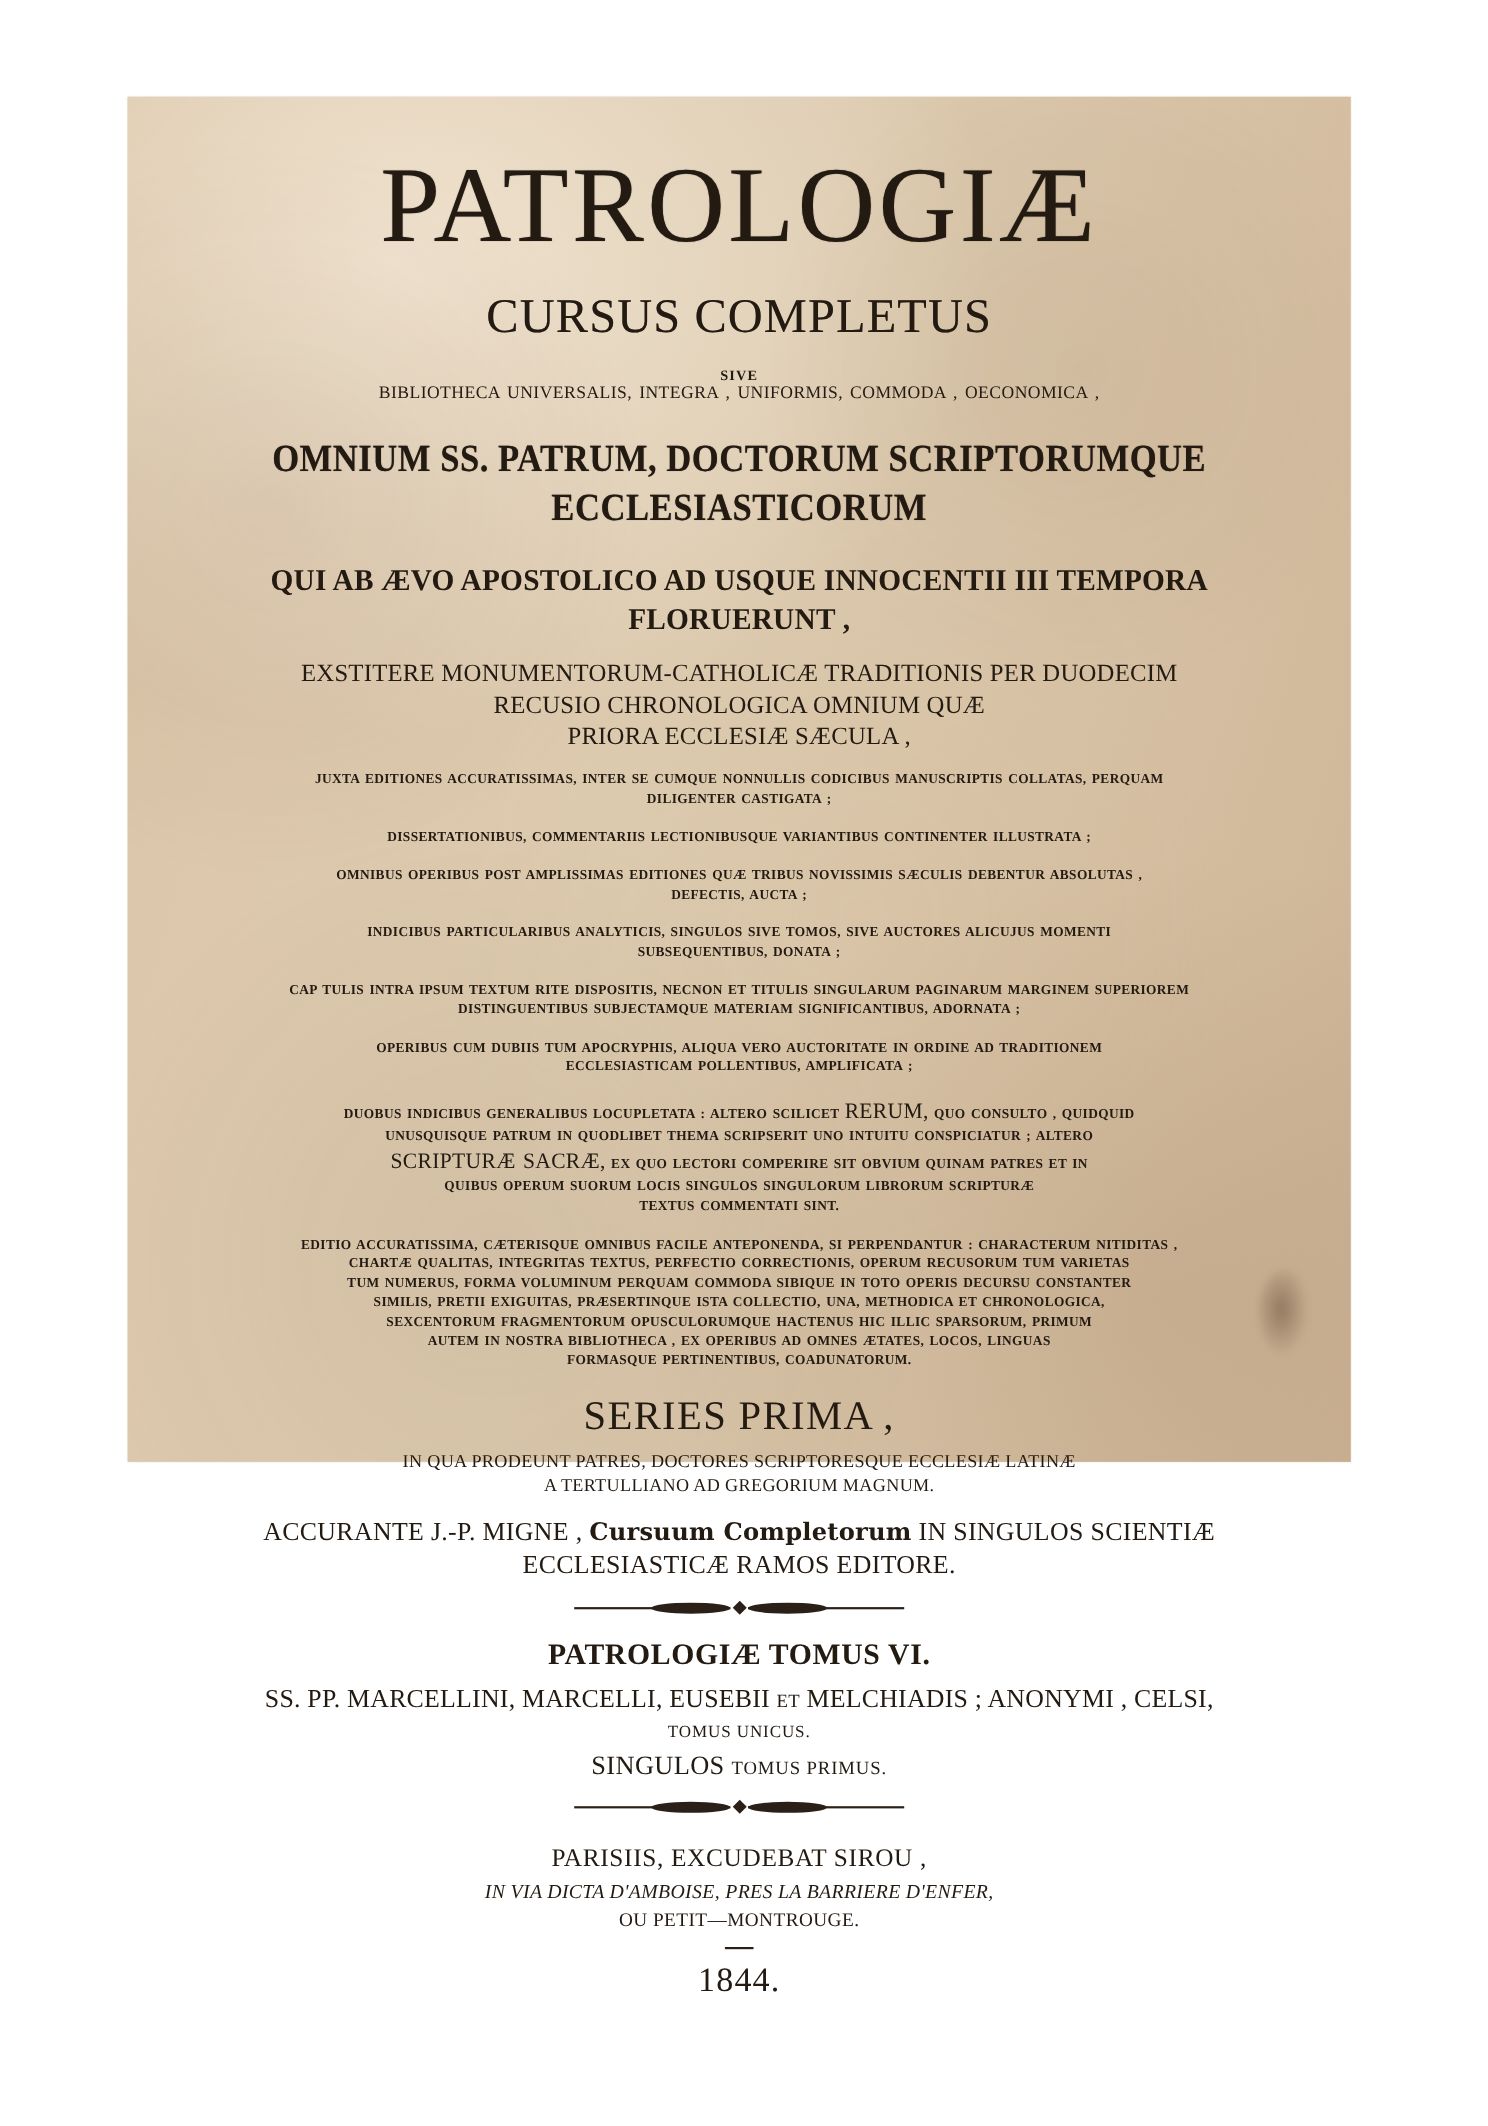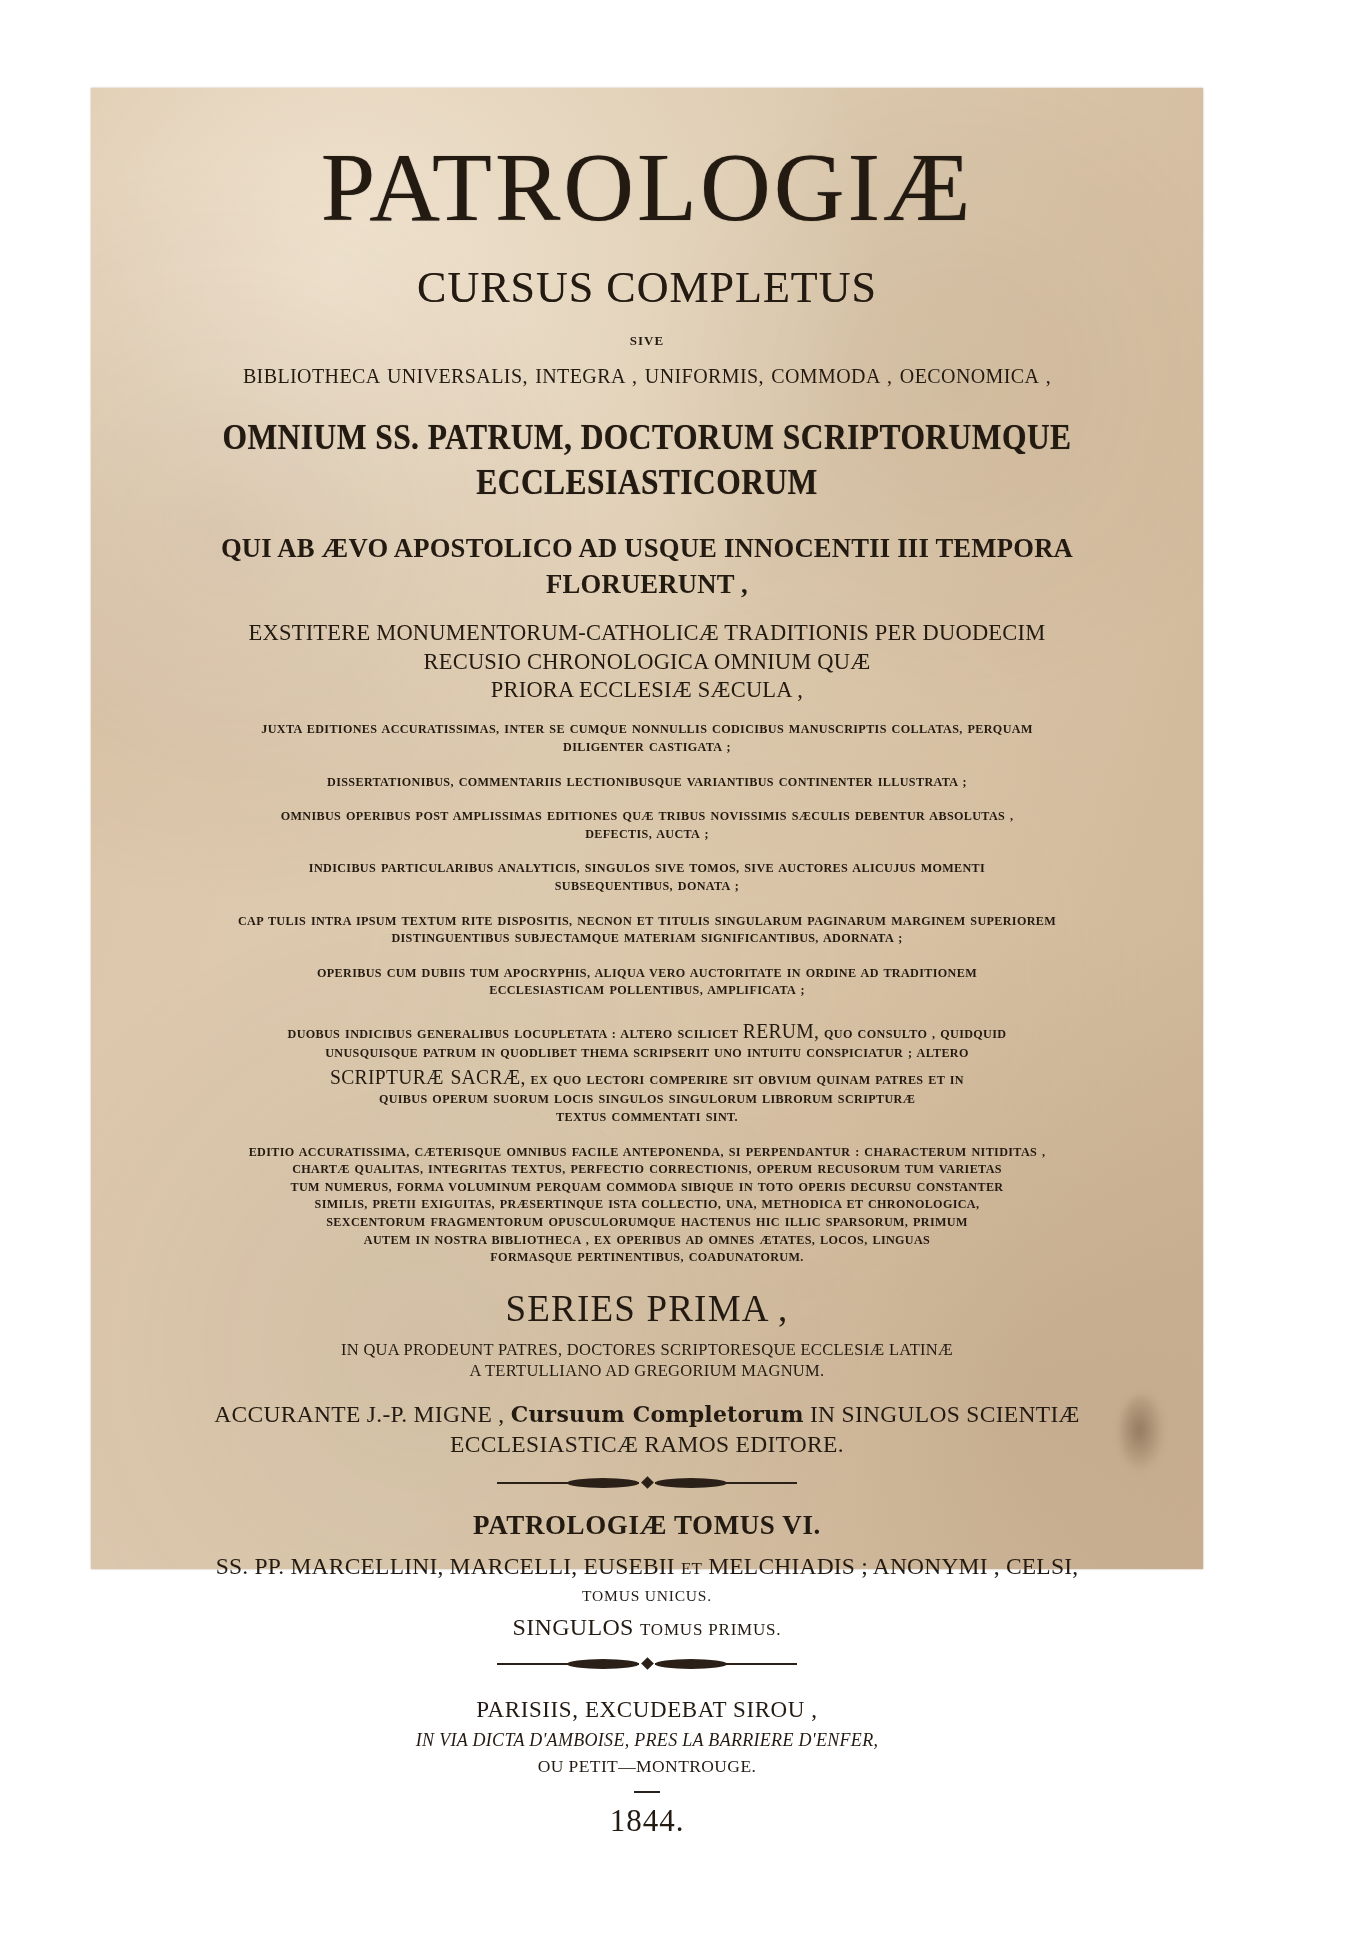--- a/index.html
+++ b/index.html
@@ -11,24 +11,24 @@
     width: 1353px;
     height: 1933px;
     position: relative;
     font-family: "Liberation Serif", "DejaVu Serif", serif;
     overflow: hidden;
   }
 
   
   #page-sheet {
     position: absolute;
-    left: 91px;
+    left: 116px;
     top: 88px;
     width: 1112px;
-    height: 1481px;
+    height: 1241px;
     background:
       radial-gradient(ellipse 70% 50% at 22% 12%, rgba(255,248,235,0.55), rgba(255,248,235,0) 70%),
       radial-gradient(ellipse 60% 45% at 85% 88%, rgba(150,120,90,0.20), rgba(150,120,90,0) 72%),
       linear-gradient(105deg, #d9c3a6 0%, #ddc8ad 18%, #dccaaf 45%, #d6c0a3 72%, #cdb395 100%);
     box-shadow: 0 0 2px rgba(120,96,70,0.45);
     color: #231a12;
   }
   
   #page-sheet::before {
     content: "";
@@ -79,22 +79,22 @@
     letter-spacing: 1px;
     text-shadow: 0 0 0.6px rgba(35,26,18,0.5);
   }
   .sive {
     margin-top: 20px;
     font-size: 13px;
     font-weight: bold;
     letter-spacing: 1px;
   }
   .biblio {
-    margin-top: 16px;
-    font-size: 20px;
+    margin-top: 0;
+    font-size: 16px;
     letter-spacing: 0.4px;
     word-spacing: 2px;
   }
   .omnium {
     margin-top: 28px;
     font-size: 35px;
     font-weight: bold;
     line-height: 1.28;
     letter-spacing: 0.5px;
     transform: scaleX(0.90);

